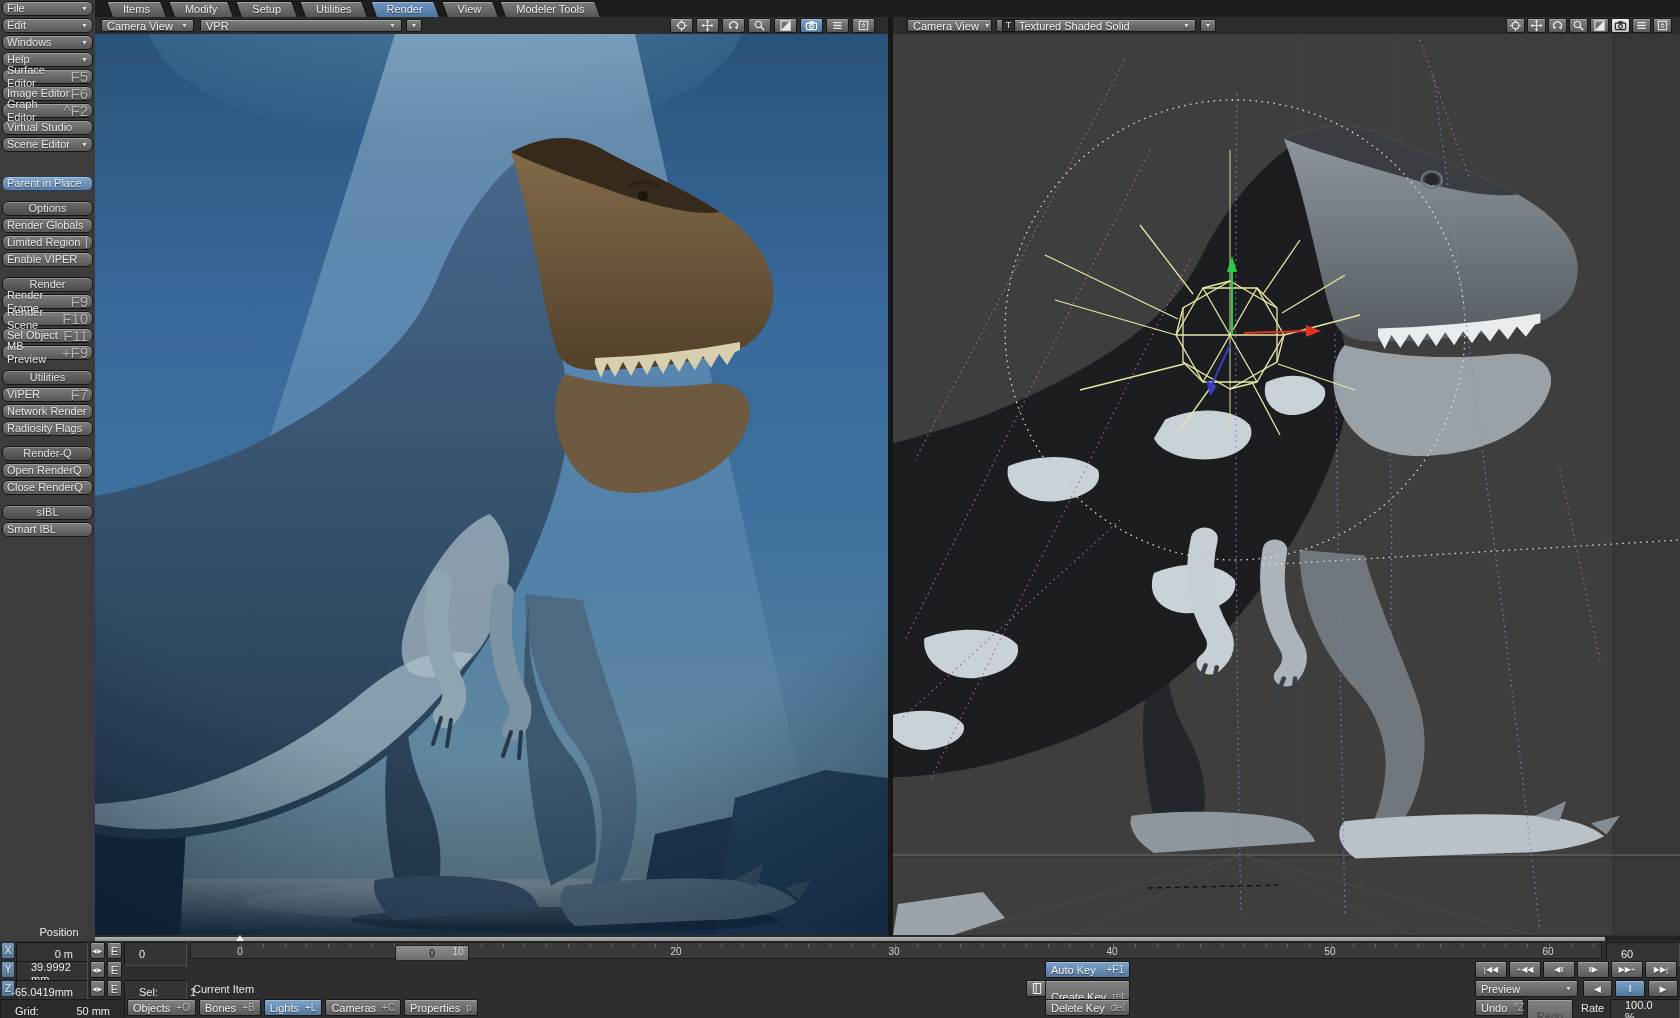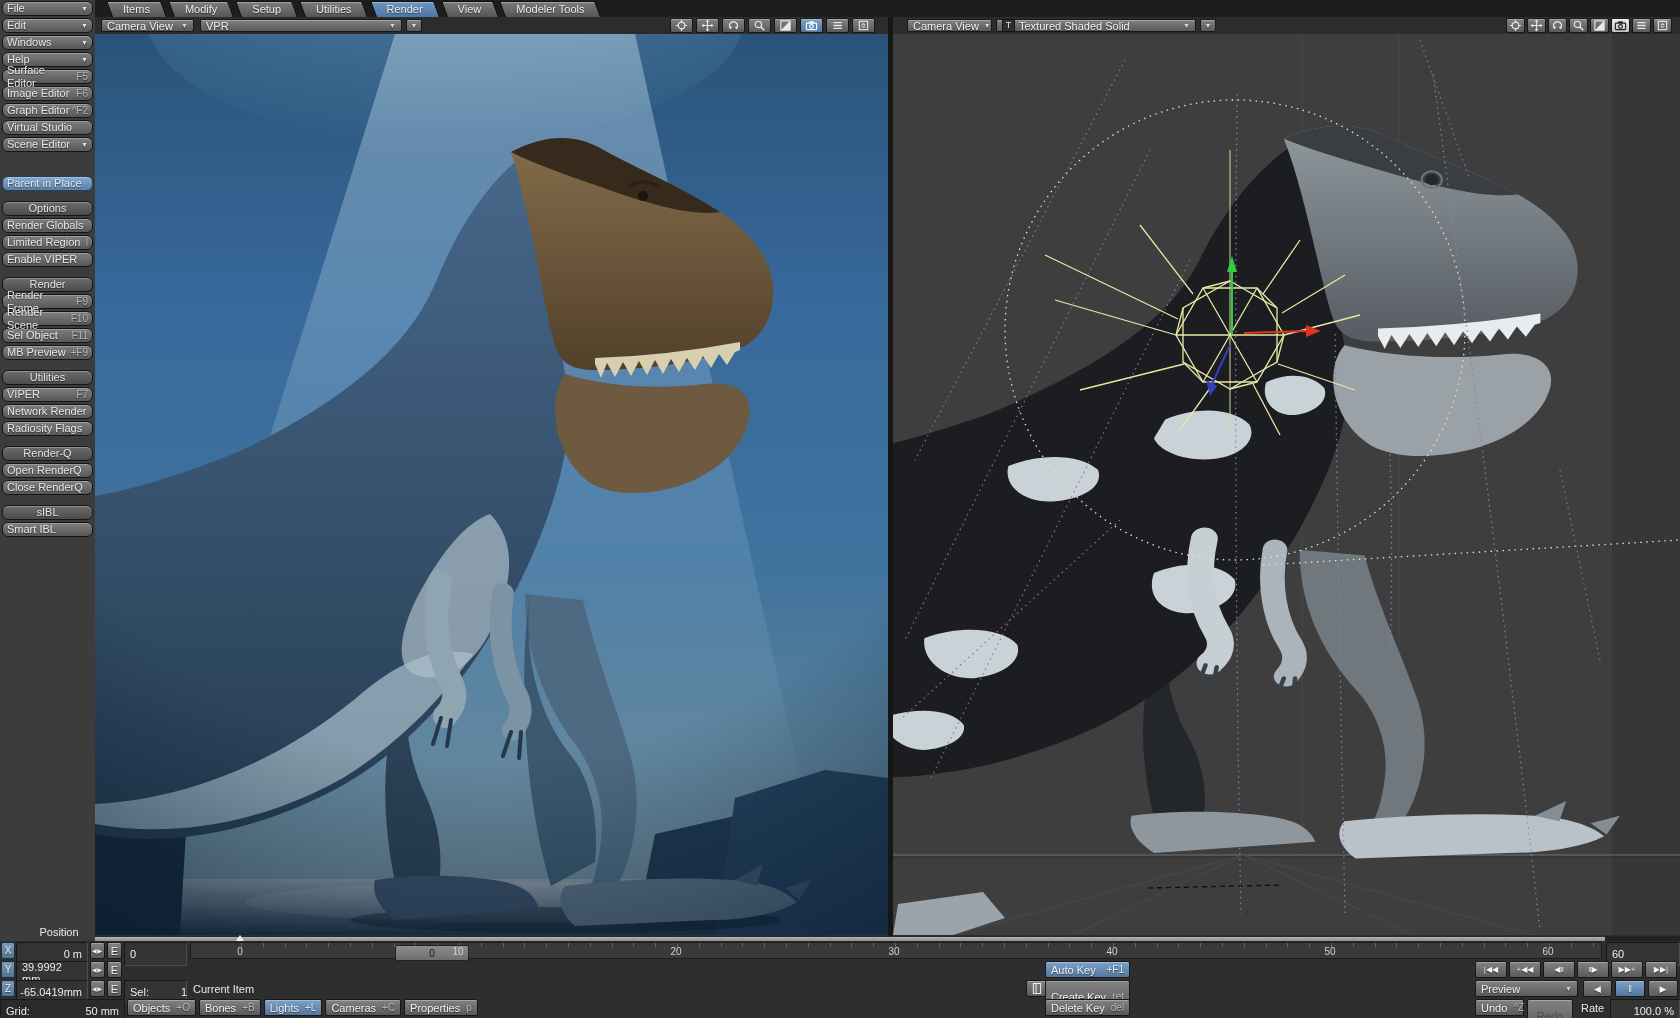--- a/index.html
+++ b/index.html
@@ -10,41 +10,41 @@
   
   .btn3d{background:linear-gradient(#828282,#5a5a5a);border:1px solid #181818;border-radius:2px;
          box-shadow:inset 0 1px 0 rgba(255,255,255,.28);color:#f2f2f2;
          display:flex;align-items:center;box-sizing:border-box;padding:0 5px;height:15px;
          text-shadow:0 1px 1px rgba(0,0,0,.55);cursor:default;white-space:nowrap;}
   .btn3d.blue{background:linear-gradient(#7da3cb,#53779d);}
   .btn3d.lit{background:linear-gradient(#ededed,#c3c3c3);color:#222;text-shadow:none;}
   .short{margin-left:auto;color:#b9b9b9;font-size:10px;padding-left:6px;}
   .blue .short{color:#dce8f4;}
   .field{background:#343434;border:1px solid #161616;border-bottom-color:#4d4d4d;border-right-color:#4d4d4d;
-         box-sizing:border-box;color:#ececec;display:flex;align-items:center;padding:0 5px;height:24px;}
+         box-sizing:border-box;color:#ececec;display:flex;align-items:center;padding:0 14px;height:24px;}
   .field.right{justify-content:flex-end;}
   .arrow{font-size:7px;color:#d8d8d8;margin-left:auto;padding-left:5px;}
   
   .tabbar{left:95px;top:0;width:1585px;height:17px;background:#1d1d1d;display:flex;align-items:flex-end;padding-left:14px;box-sizing:border-box;}
   .tab{position:relative;height:16px;line-height:16px;padding:0 14px;margin-right:7px;color:#ececec;}
   .tab::before{content:"";position:absolute;inset:0;transform:skewX(20deg);
         background:linear-gradient(#7b7b7b,#565656);border:1px solid #101010;border-bottom:none;border-radius:2px 2px 0 0;
         box-shadow:inset 0 1px 0 rgba(255,255,255,.3);}
   .tab.active::before{background:linear-gradient(#6f96c2,#4d76a3);}
   .tab span{position:relative;z-index:1;text-shadow:0 1px 1px rgba(0,0,0,.6);}
   
   .sidebar{left:0;top:0;width:95px;height:941px;background:#3c3c3c;box-sizing:border-box;padding:1px 2px 0 2px;}
   .sb-item{height:13px;line-height:13px;margin-bottom:2px;display:flex;align-items:center;
         background:linear-gradient(#7e7e7e,#585858);border:1px solid #151515;border-radius:6px;
         box-shadow:inset 0 1px 0 rgba(255,255,255,.25);padding:0 4px;box-sizing:content-box;
         text-shadow:0 1px 1px rgba(0,0,0,.55);}
   .sb-item[data-type="header"]{background:linear-gradient(#6c6c6c,#4c4c4c);justify-content:center;color:#e4e4e4;}
   .sb-item .sb-arrow{display:none;font-size:7px;margin-left:auto;color:#e0e0e0;}
   .sb-item[data-type="menu"] .sb-arrow{display:block;}
-  .sb-short{margin-left:auto;color:#b5b5b5;font-size:10px;}
+  .sb-short{margin-left:auto;color:#b5b5b5;font-size:15px;}
   .sb-item.active{background:linear-gradient(#84aad2,#5a80a8);border-color:#24405c;}
   
   .vp-head{top:17px;height:29px;background:#2c2c2c;border-bottom:1px solid #161616;box-sizing:border-box;}
   .combo{position:absolute;top:2px;height:13px;line-height:12px;}
   .icon-btn{position:absolute;top:1px;width:23px;height:15px;justify-content:center;padding:0;color:#e8e8e8;}
   .icon-btn.small{width:19px;}
   .icon-btn.blue{color:#fff;}
   .icon-btn svg{width:13px;height:13px;display:block;}
   .mode-icon{display:inline-block;width:11px;height:11px;background:#2e2e2e;border:1px solid #111;
         color:#e8e8e8;font-size:9px;line-height:11px;text-align:center;margin-right:4px;border-radius:1px;text-shadow:none;}

